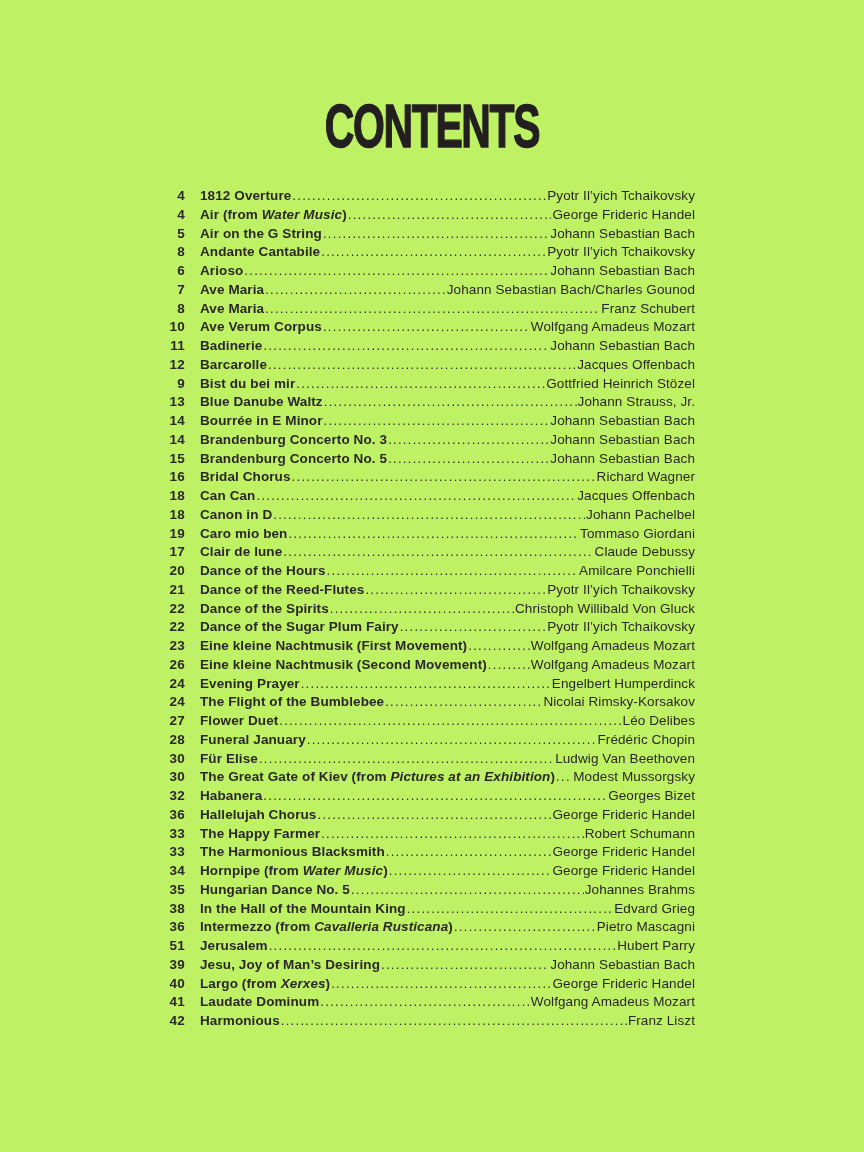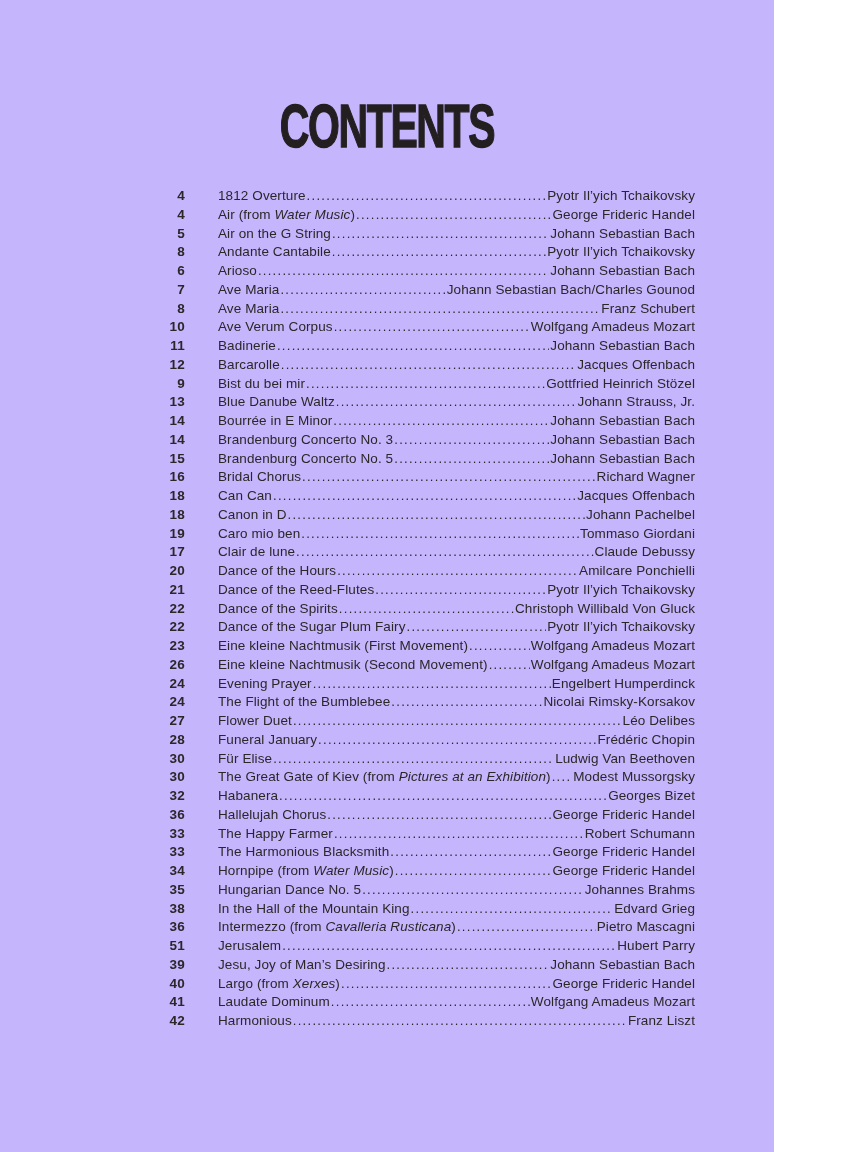--- a/index.html
+++ b/index.html
@@ -2,23 +2,23 @@
 <html><head>
 <meta charset="utf-8">
 <style>
   html, body {
     margin: 0;
     padding: 0;
     background: #ffffff;
   }
   .page {
     position: relative;
-    width: 774px;
+    width: 864px;
     height: 1152px;
-    background: #c4b5fd;
+    background: #bef264;
     overflow: hidden;
     font-family: "Liberation Sans", sans-serif;
     color: #2b2728;
   }
   .title {
     position: absolute;
     top: 100px;
     left: 0;
     width: 100%;
     margin: 0;
@@ -47,24 +47,23 @@
     line-height: 18.75px;
   }
   .num {
     flex: 0 0 23px;
     text-align: right;
     font-weight: 700;
     padding-right: 15px;
     letter-spacing: 0.2px;
   }
   .t {
-    font-weight: 400;
+    font-weight: 700;
     white-space: nowrap;
     letter-spacing: 0.1px;
-    margin-left: 18px;
   }
   .t em {
     font-style: italic;
   }
   .leader {
     flex: 1 1 auto;
     overflow: hidden;
     white-space: nowrap;
     min-width: 6px;
     margin: 0 1px;

